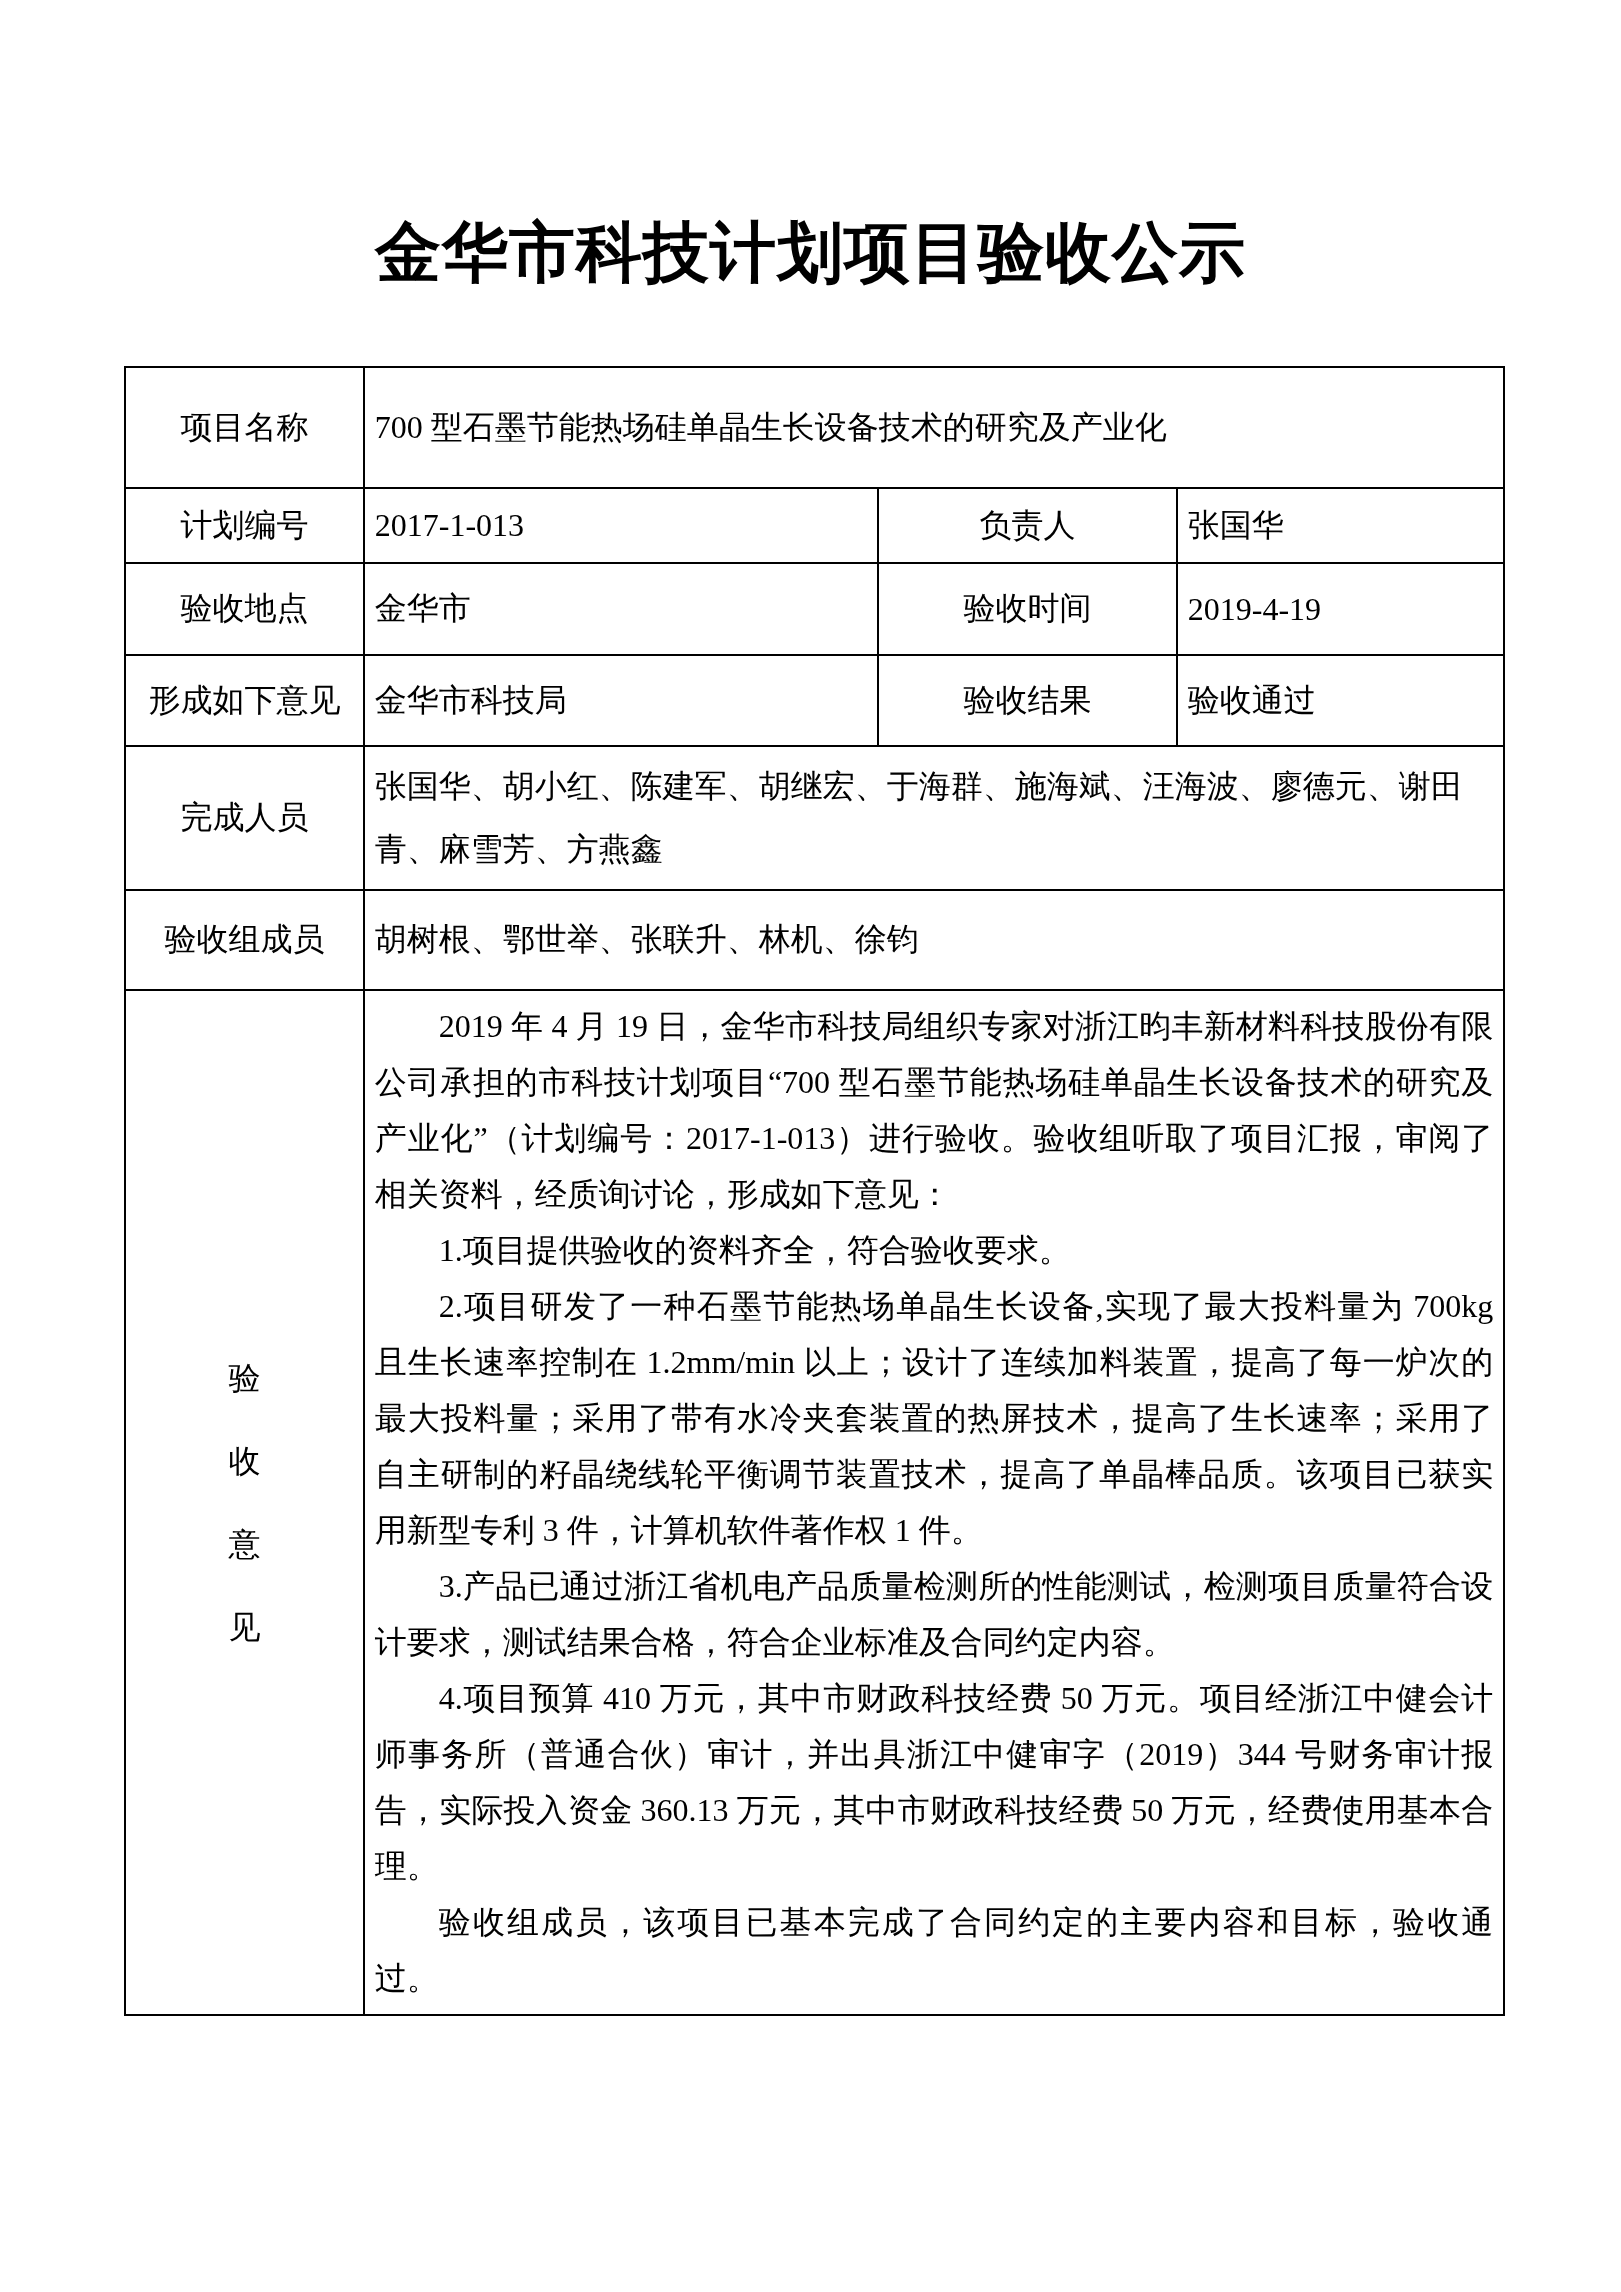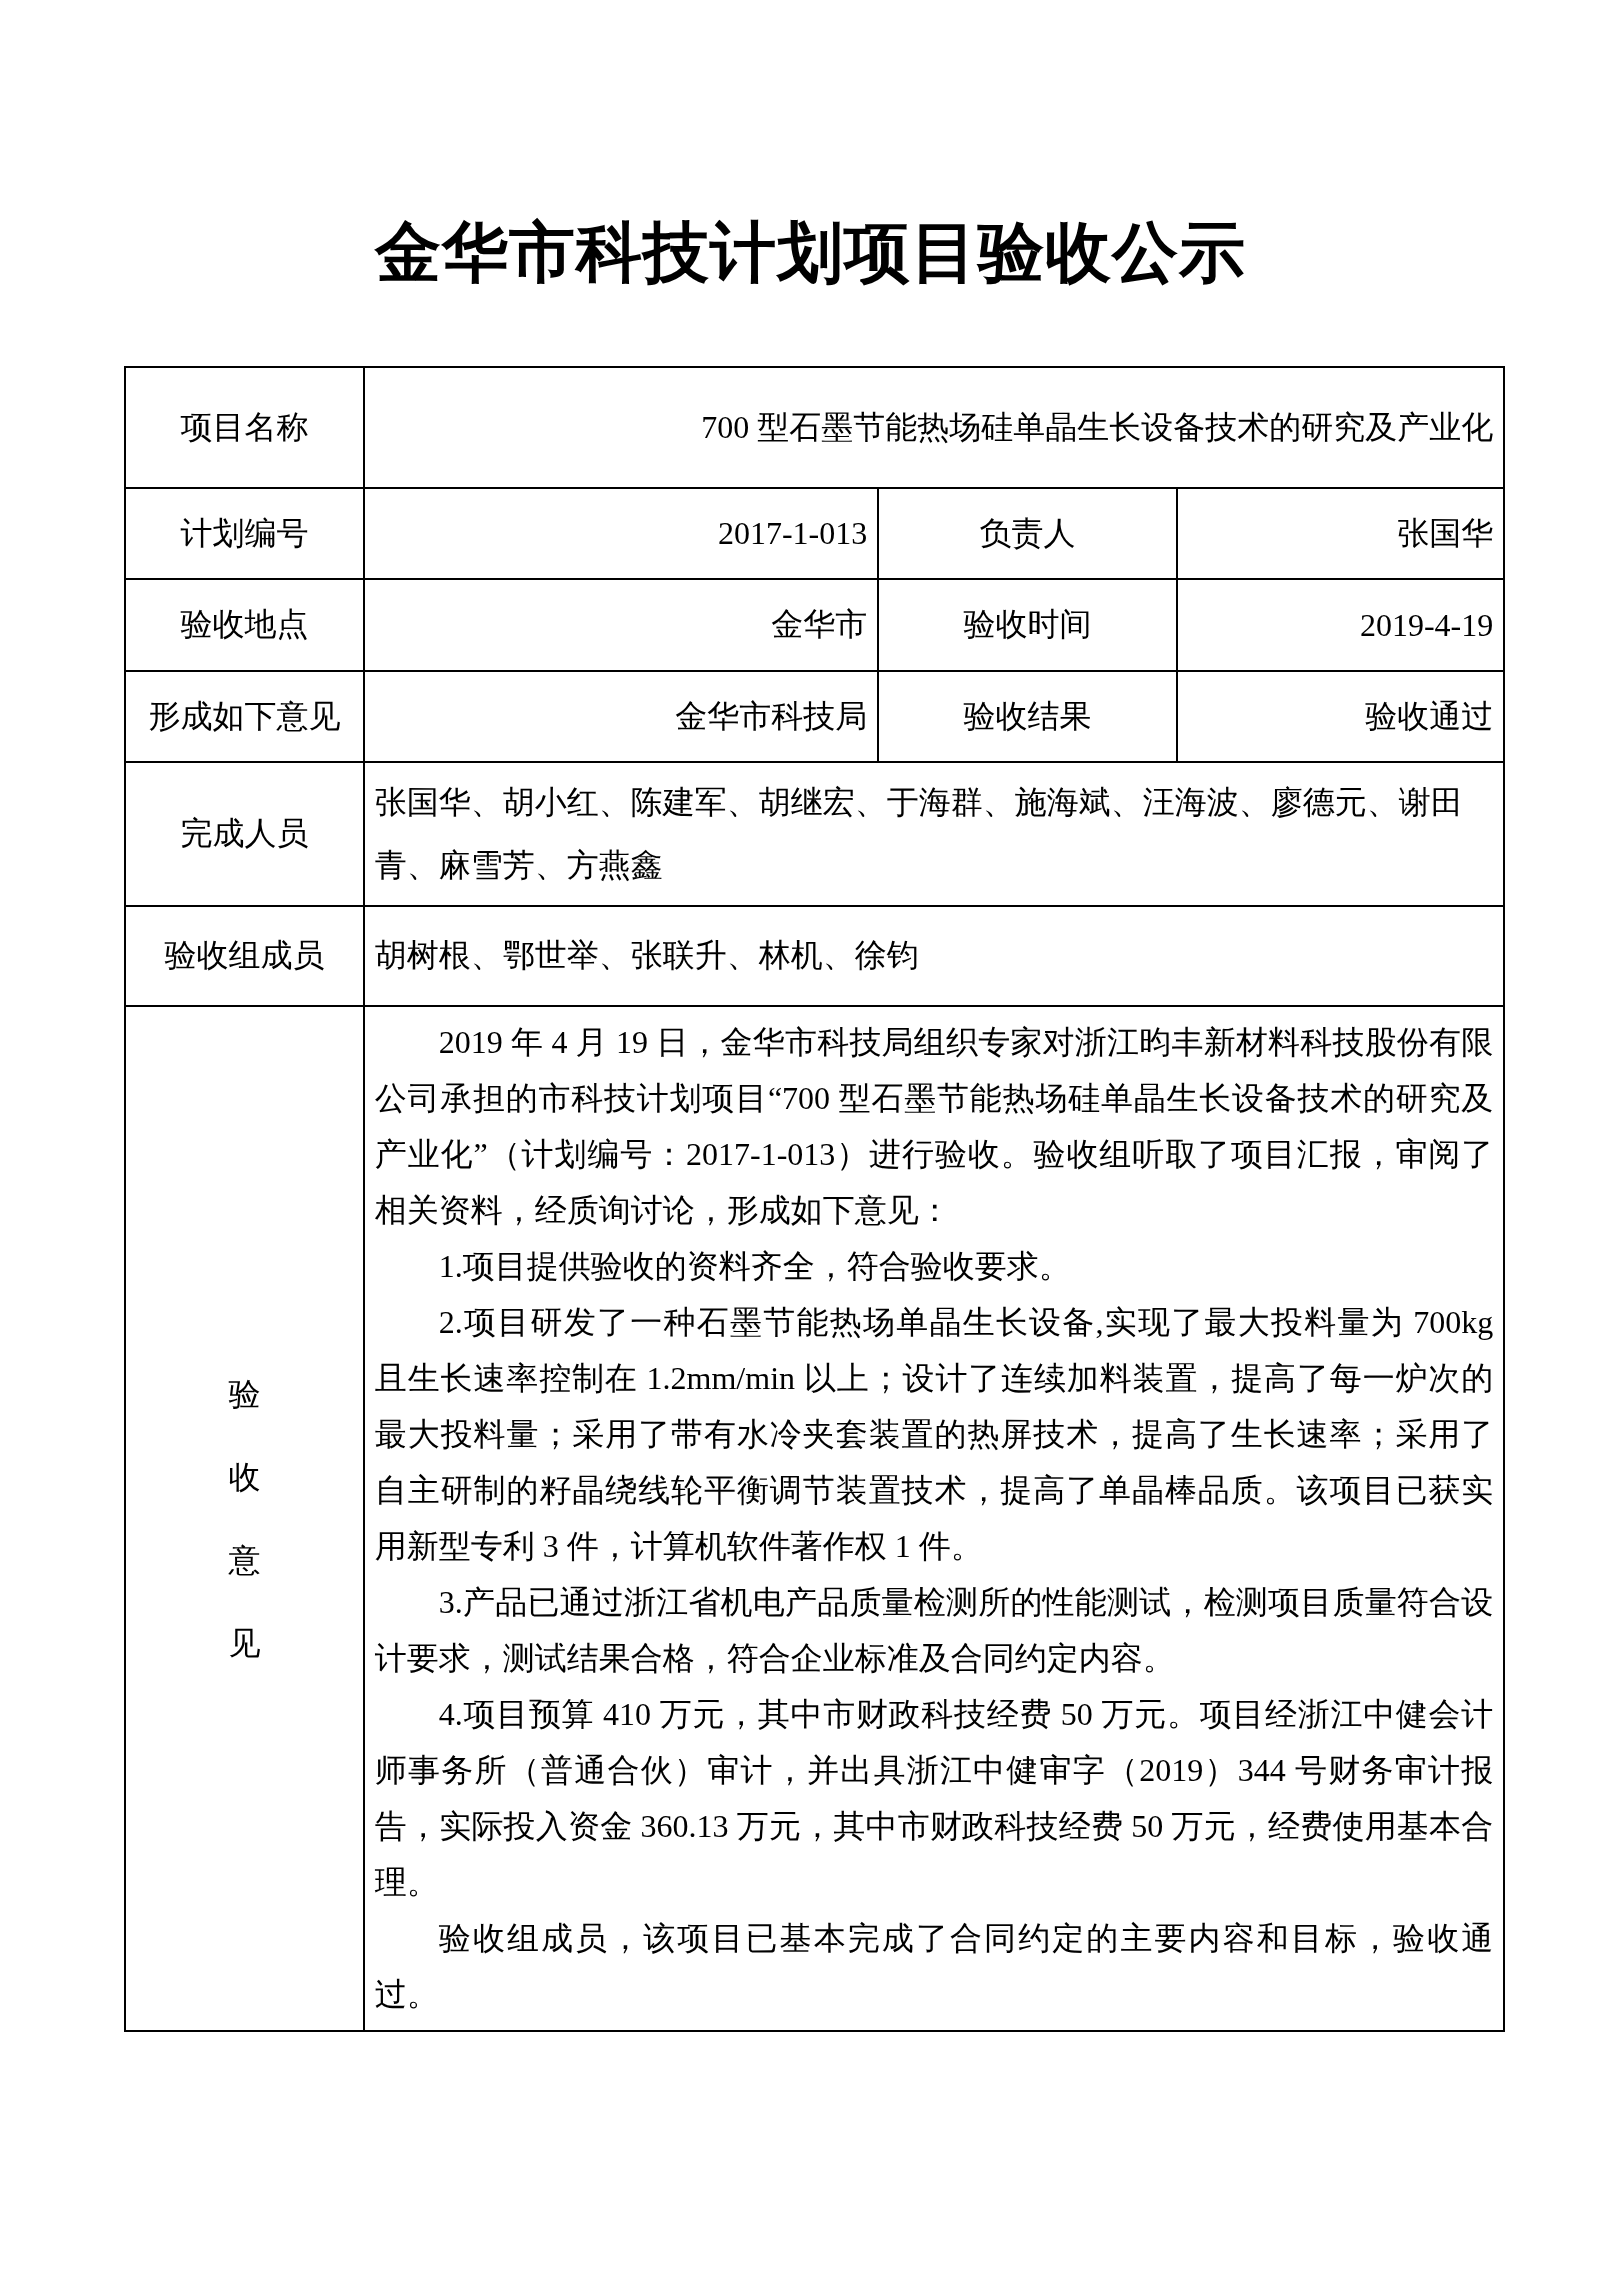--- a/index.html
+++ b/index.html
@@ -33,25 +33,25 @@
     table-layout: fixed;
   }
   table.doc-table td {
     border: 2px solid #000000;
     font-size: 32px;
     vertical-align: middle;
     padding: 7.8px 9.8px;
     overflow: hidden;
   }
   td.label-cell { text-align: center; border-radius: 31px; }
-  td.value-center { text-align: right; }
+  td.value-center { text-align: left; }
   td.value-left { text-align: left; padding-left: 21.6px; padding-right: 17.6px; }
   td.value-left.wrap { line-height: 63px; }
   tr.row-1 { height: 121px; }
-  tr.row-2 { height: 91px; }
+  tr.row-2 { height: 75px; }
   tr.row-3 { height: 92px; }
   tr.row-4 { height: 91px; }
   tr.row-5 { height: 111px; }
   tr.row-6 { height: 126px; }
   tr.row-7 { height: 100px; padding-left: 22px; }
   tr.row-8 { height: 963px; }
   td.opinion-label-cell { vertical-align: middle; }
   .vchars {
     display: flex;
     flex-direction: column;

